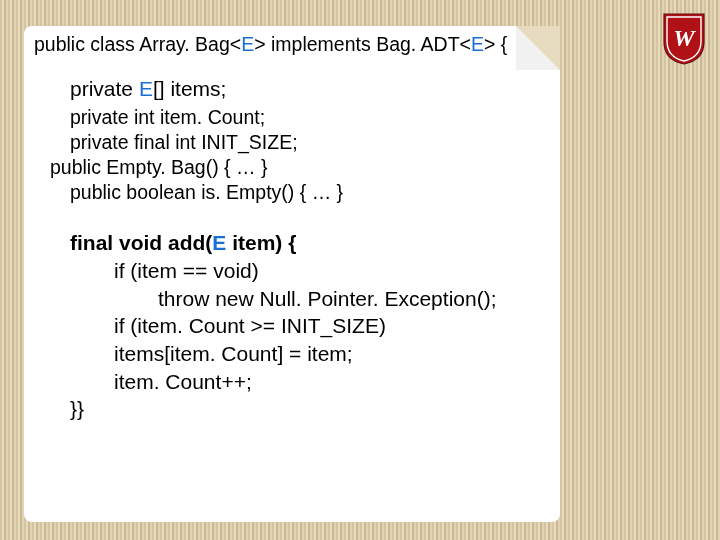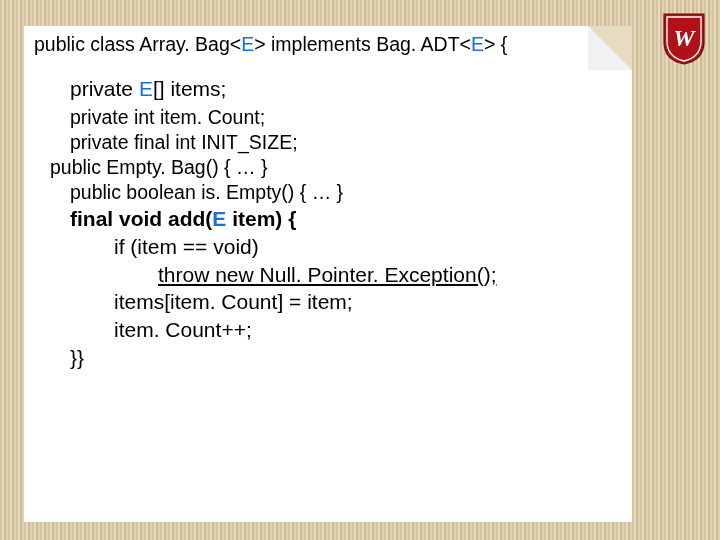--- a/index.html
+++ b/index.html
@@ -22,24 +22,24 @@
     top: 12px;
     right: 12px;
     width: 48px;
     height: 54px;
   }
   .crest svg { width: 100%; height: 100%; }
   .card {
     position: absolute;
     top: 26px;
     left: 24px;
-    width: 608px;
+    width: 536px;
     height: 496px;
     background: #ffffff;
-    border-radius: 0;
+    border-radius: 8px;
     padding: 6px 18px 10px 10px;
   }
   .card::after {
     content: "";
     position: absolute;
     top: 0;
     right: 0;
     width: 0;
     height: 0;
     border-top: 44px solid;
@@ -51,33 +51,34 @@
     color: #000;
     line-height: 1.25;
     margin-bottom: 20px;
   }
   .sig .E { color: #1a6fd6; }
   .block1 {
     margin-left: 36px;
     font-size: 19.5px;
     line-height: 1.28;
     color: #000;
+    margin-bottom: 24px;
   }
   .block1 .first { font-size: 21px; margin-bottom: 2px; }
   .block1 .E { color: #1a6fd6; }
   .block1 .ind { margin-left: -20px; }
   .block2 {
     margin-left: 36px;
     font-size: 21px;
     line-height: 1.32;
     color: #000;
   }
   .block2 .E { color: #1a6fd6; }
   .pad1 { padding-left: 44px; display: block; }
-  .pad2 { padding-left: 88px; display: block; text-decoration: underline; }
+  .pad2 { padding-left: 88px; display: block; }
   .bold { font-weight: bold; }
 </style>
 </head>
 <body>
 
 <div class="crest">
   <svg viewBox="0 0 48 54">
     <path d="M4 2 H44 V30 Q44 48 24 52 Q4 48 4 30 Z" fill="#b01116" stroke="#6b0a0d" stroke-width="1.2"></path>
     <path d="M7 5 H41 V29 Q41 45 24 49 Q7 45 7 29 Z" fill="none" stroke="#ffffff" stroke-width="1.4"></path>
     <text x="24" y="34" text-anchor="middle" font-family="Georgia, 'Times New Roman', serif" font-size="24" font-style="italic" font-weight="bold" fill="#ffffff">W</text>
@@ -99,18 +100,19 @@
     <div class="ind">public Empty. Bag() { … }</div>
     <div>public boolean is. Empty() { … }</div>
   </div>
 
   <div class="block2">
     <div>
       <span class="bold">final void add(</span><span class="E bold">E</span><span class="bold"> item) {</span>
     </div>
     <span class="pad1">if (item == void)</span>
     <span class="pad2">throw new Null. Pointer. Exception();</span>
+    <span class="pad1">if (item. Count &gt;= INIT_SIZE)</span>
     <span class="pad1">items[item. Count] = item;</span>
     <span class="pad1">item. Count++;</span>
     <div>}}</div>
   </div>
 
 </div>
 
 </body></html>

